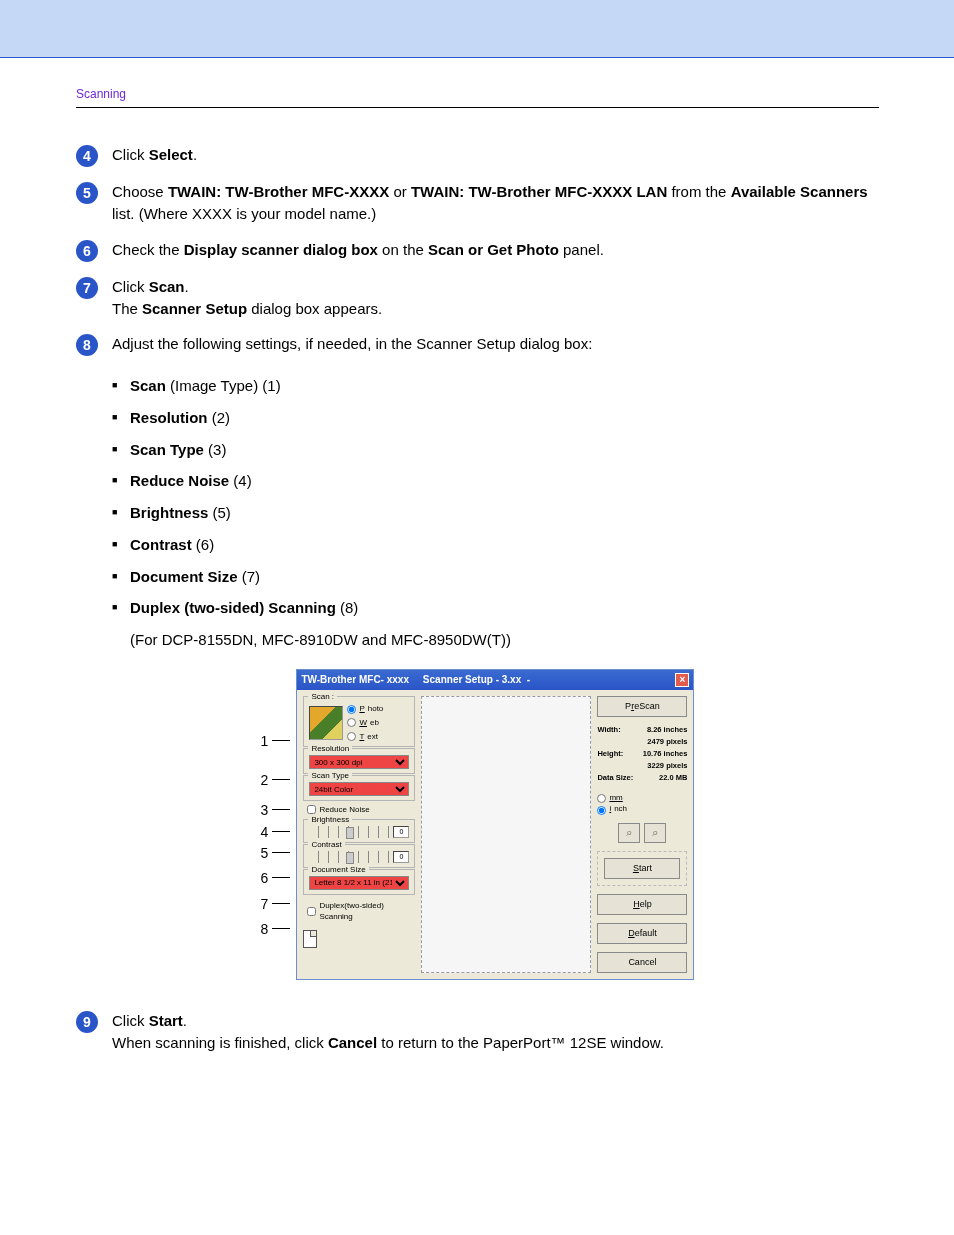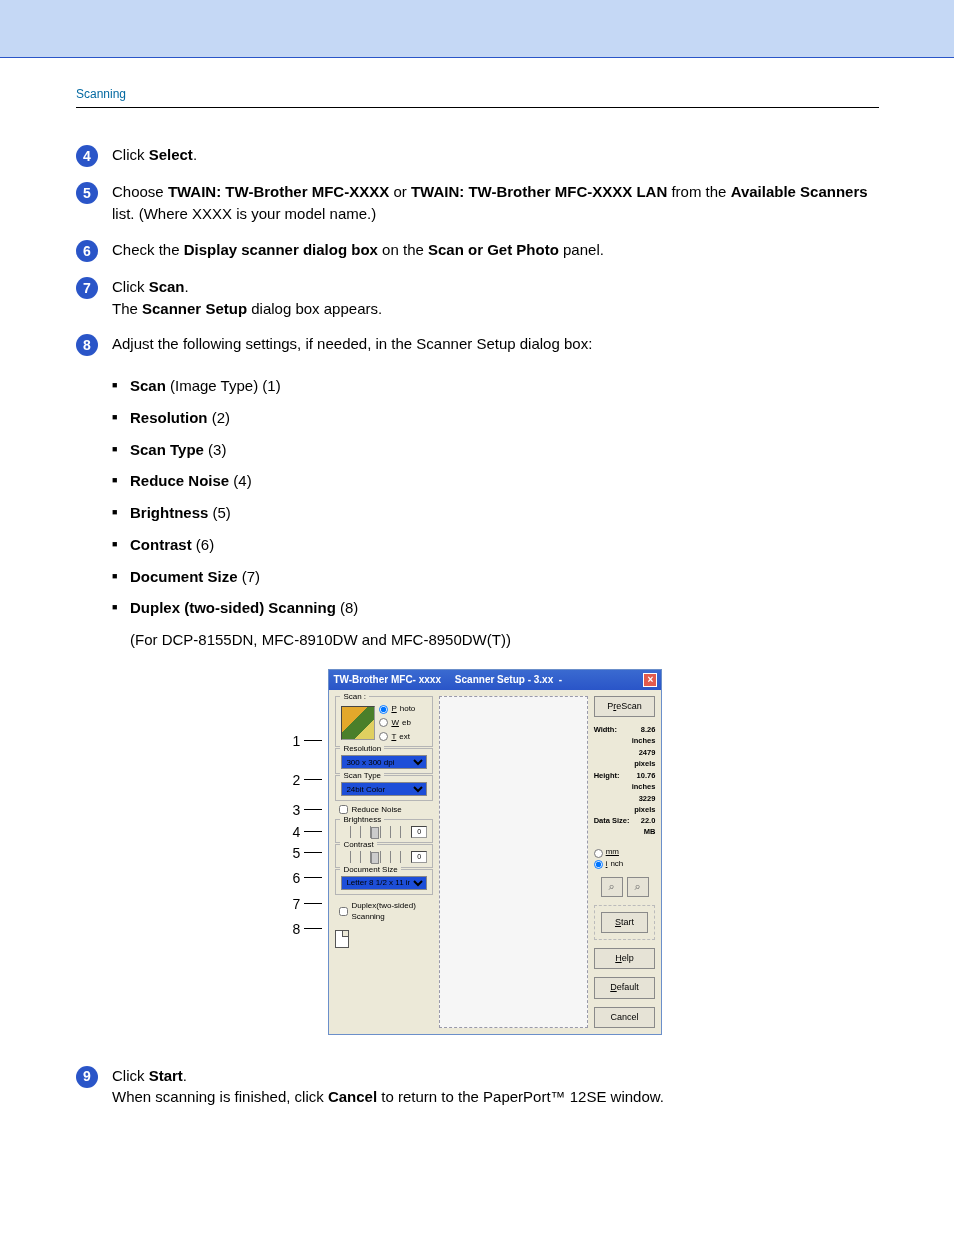--- a/index.html
+++ b/index.html
@@ -1,19 +1,19 @@
 <!DOCTYPE html>
 <html><head>
 <meta charset="utf-8">
 <style>
   * { box-sizing: border-box; margin: 0; padding: 0; }
   html, body { width: 954px; font-family: Arial, Helvetica, sans-serif; background: #fff; }
   .topband { height: 58px; background: #c5d8f5; border-bottom: 1px solid #2a55c8; }
   .page { padding: 28px 75px 40px 76px; position: relative; font-size: 15px; line-height: 1.45; color: #000; }
-  .running-head { font-size: 12px; color: #0369a1; margin: 0 0 4px 0; }
+  .running-head { font-size: 12px; color: #6d28d9; margin: 0 0 4px 0; }
   .hr-under { height: 1px; background: #000; margin-bottom: 36px; }
   .steps { list-style: none; }
   .step { display: flex; align-items: flex-start; margin-bottom: 14px; }
   .step-bullet {
     flex: 0 0 22px; height: 22px; border-radius: 50%;
     background: #2a55c8; color: #fff; font-size: 14px; font-weight: bold;
     display: flex; align-items: center; justify-content: center; margin-right: 14px;
     margin-top: 1px;
   }
   .step-body { flex: 1; }
@@ -29,21 +29,21 @@
   .figure-inner { display: flex; align-items: flex-start; }
   .callouts {
     display: flex; flex-direction: column; align-items: flex-end;
     margin-right: 6px; font-size: 14px; padding-top: 50px;
   }
   .callouts .co { display: flex; align-items: center; height: var(--h); }
   .callouts .co .cnum { }
   .callouts .co .cln { width: 18px; height: 1px; background: #000; margin-left: 4px; }
   
   .dlg {
-    width: 334px; border: 1px solid #6b8fca; background: #ece9d8;
+    width: 398px; border: 1px solid #6b8fca; background: #ece9d8;
     font-family: Tahoma, Arial, sans-serif; font-size: 9px; color: #000;
   }
   .dlg-title {
     background: linear-gradient(#3a6ad0, #2a55c8);
     color: #fff; font-size: 10px; font-weight: bold;
     padding: 3px 4px; display: flex; align-items: center; justify-content: space-between;
   }
   .dlg-title-text { white-space: pre; }
   .dlg-close {
     width: 14px; height: 14px; background: #e35b4d; color: #fff;
@@ -58,21 +58,21 @@
     padding: 0 3px; font-size: 8px;
   }
   .scan-grp .scan-row { display: flex; align-items: center; gap: 4px; }
   .scan-grp .thumb {
     width: 34px; height: 34px; border: 1px inset #999;
     background: linear-gradient(135deg, #e3a82b 0 40%, #4a7f2a 40% 70%, #e0d060 70% 100%);
   }
   .scan-grp .radios { display: flex; flex-direction: column; gap: 2px; font-size: 8px; }
   .scan-grp .radios label { display: flex; align-items: center; gap: 3px; }
   .scan-grp input[type=radio] { width: 9px; height: 9px; }
-  .sel { width: 100%; font-size: 8px; height: 14px; border: 1px solid #888; background: #1d4ed8; }
+  .sel { width: 100%; font-size: 8px; height: 14px; border: 1px solid #888; background: #ef4444; }
   .chk-row { display: flex; align-items: center; gap: 3px; font-size: 8px; }
   .chk-row input { width: 9px; height: 9px; }
   .slider-grp .slider-row { display: flex; align-items: center; gap: 3px; }
   .slider-grp .tracks {
     flex: 1; height: 12px; position: relative;
     background: repeating-linear-gradient(90deg, transparent 0 9px, #888 9px 10px);
   }
   .slider-grp .tracks::after {
     content: ""; position: absolute; left: 50%; top: 1px; width: 6px; height: 10px;
     background: #ccc; border: 1px solid #888; transform: translateX(-50%);

